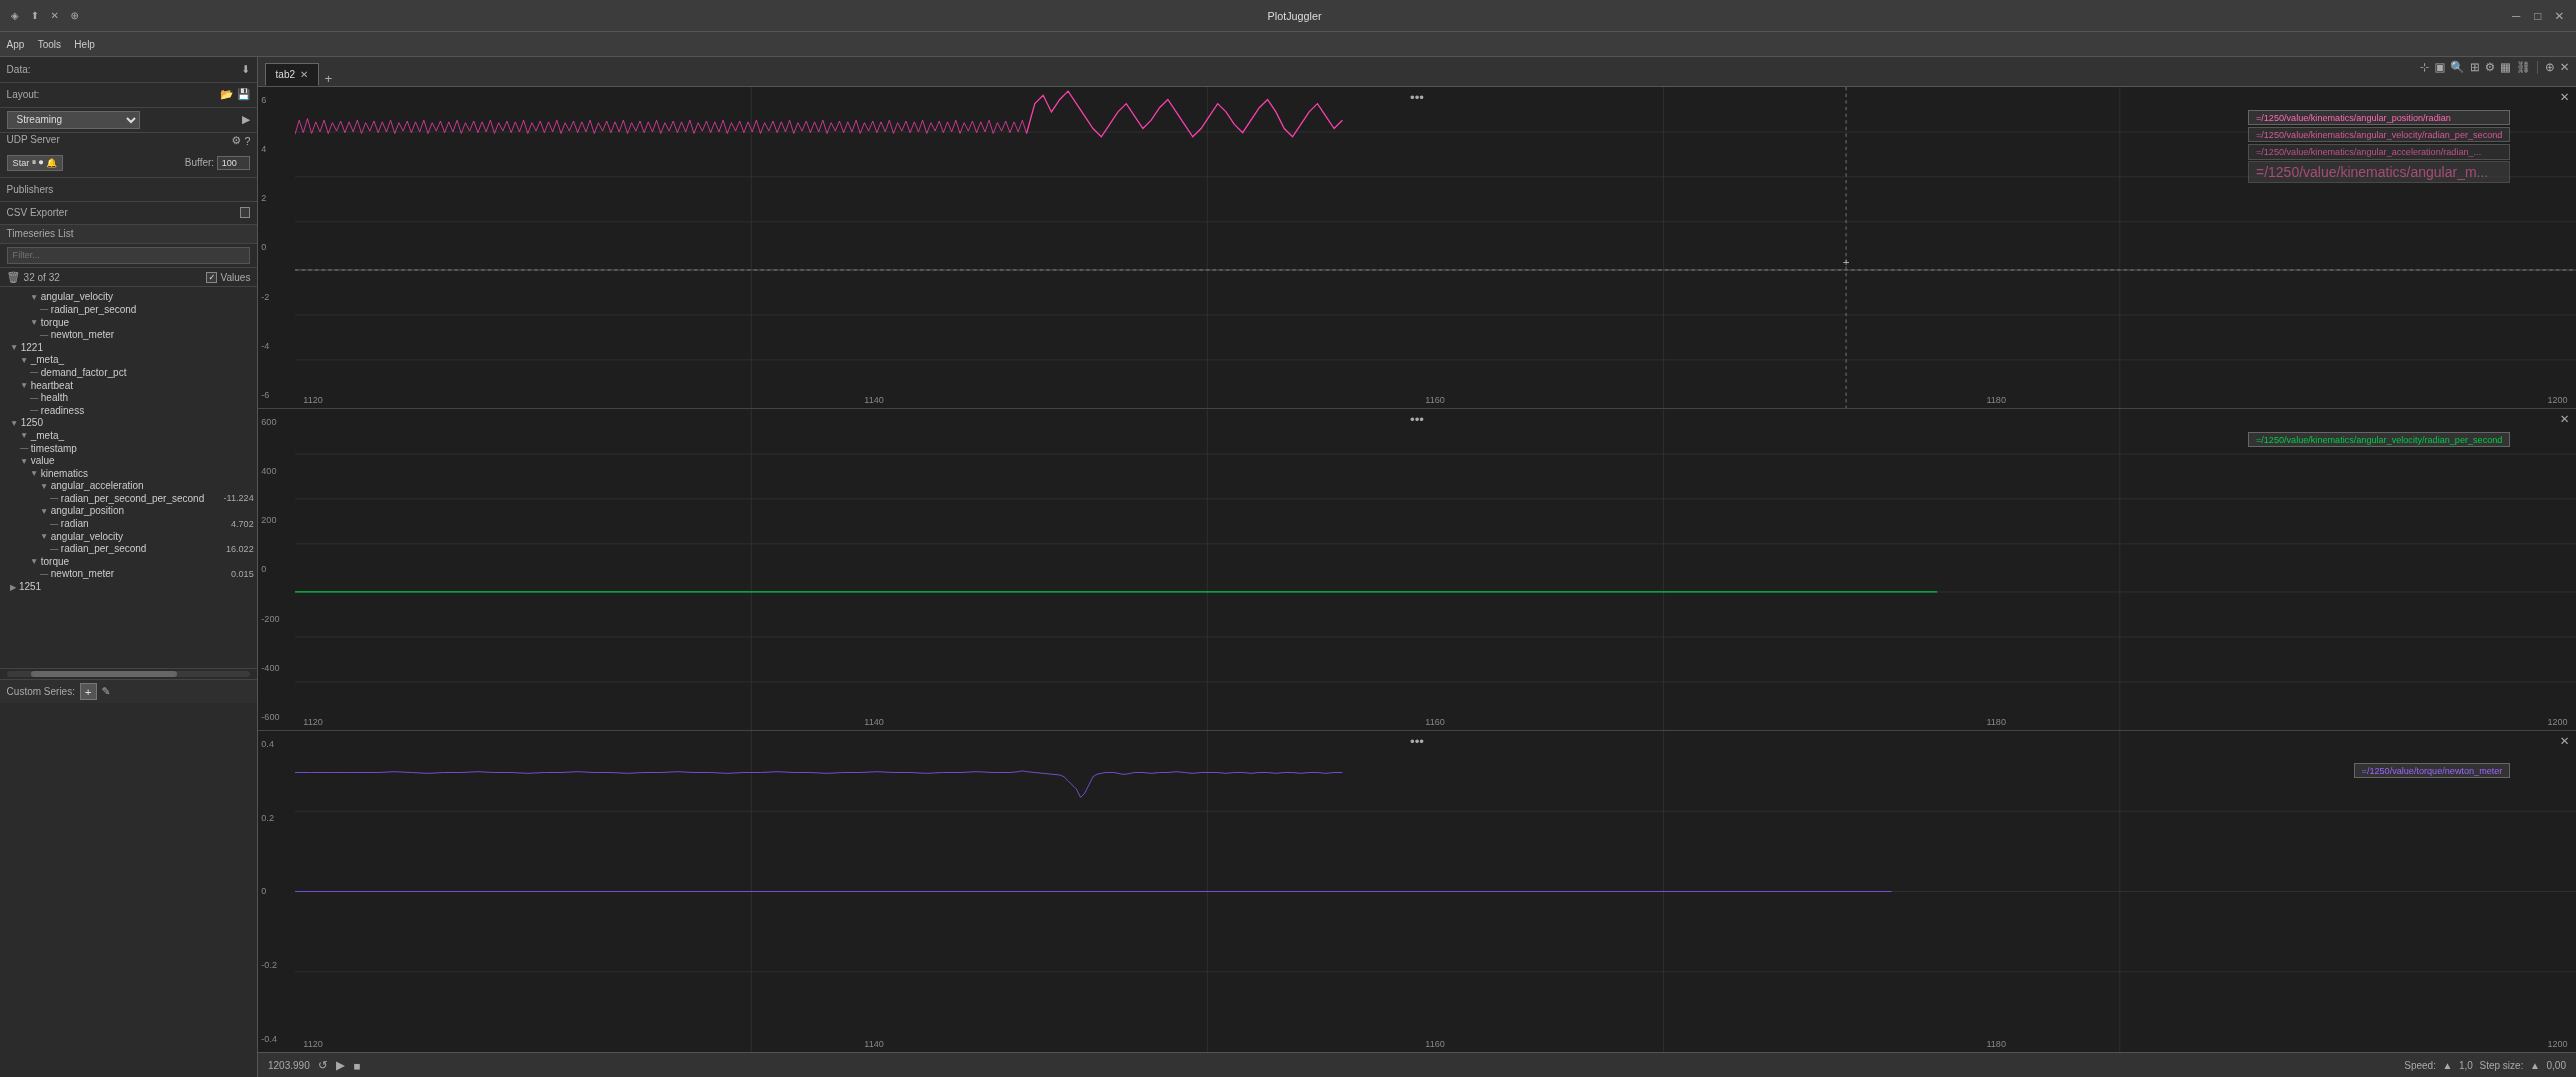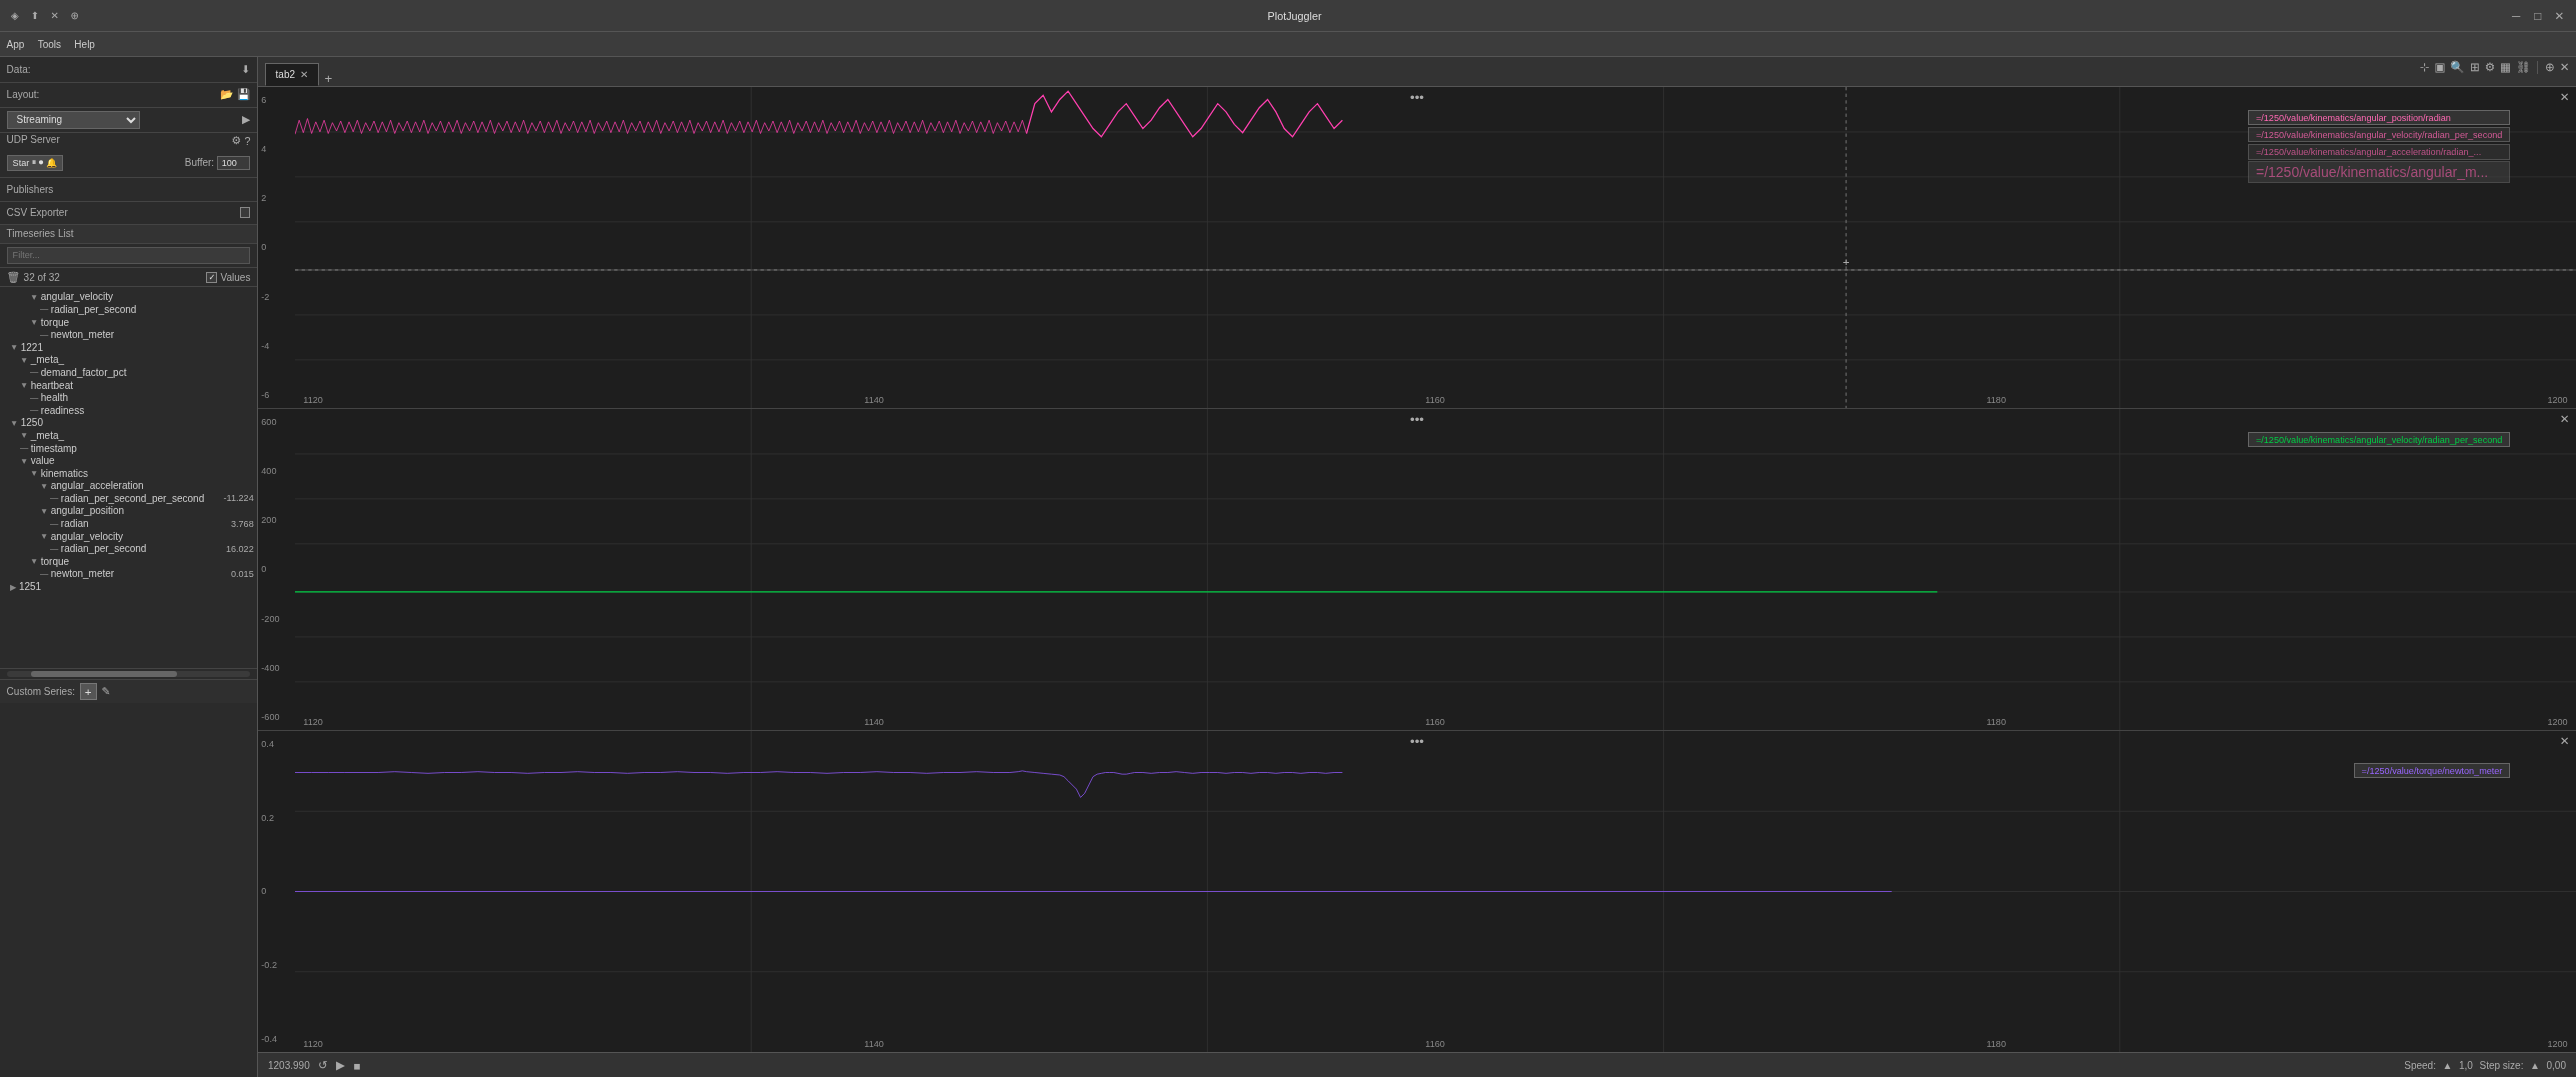--- a/index.html
+++ b/index.html
@@ -515,21 +515,21 @@
         <span class="tree-label">radian_per_second_per_second</span>
         <span class="tree-value">-11.224</span>
       </div>
       <div class="tree-item tree-indent-4">
         <span class="tree-arrow">▼</span>
         <span class="tree-label">angular_position</span>
       </div>
       <div class="tree-item tree-indent-5">
         <span class="tree-arrow">—</span>
         <span class="tree-label">radian</span>
-        <span class="tree-value">3.768</span>
+        <span class="tree-value">4.702</span>
       </div>
       <div class="tree-item tree-indent-4">
         <span class="tree-arrow">▼</span>
         <span class="tree-label">angular_velocity</span>
       </div>
       <div class="tree-item tree-indent-5">
         <span class="tree-arrow">—</span>
         <span class="tree-label">radian_per_second</span>
         <span class="tree-value">16.022</span>
       </div>

